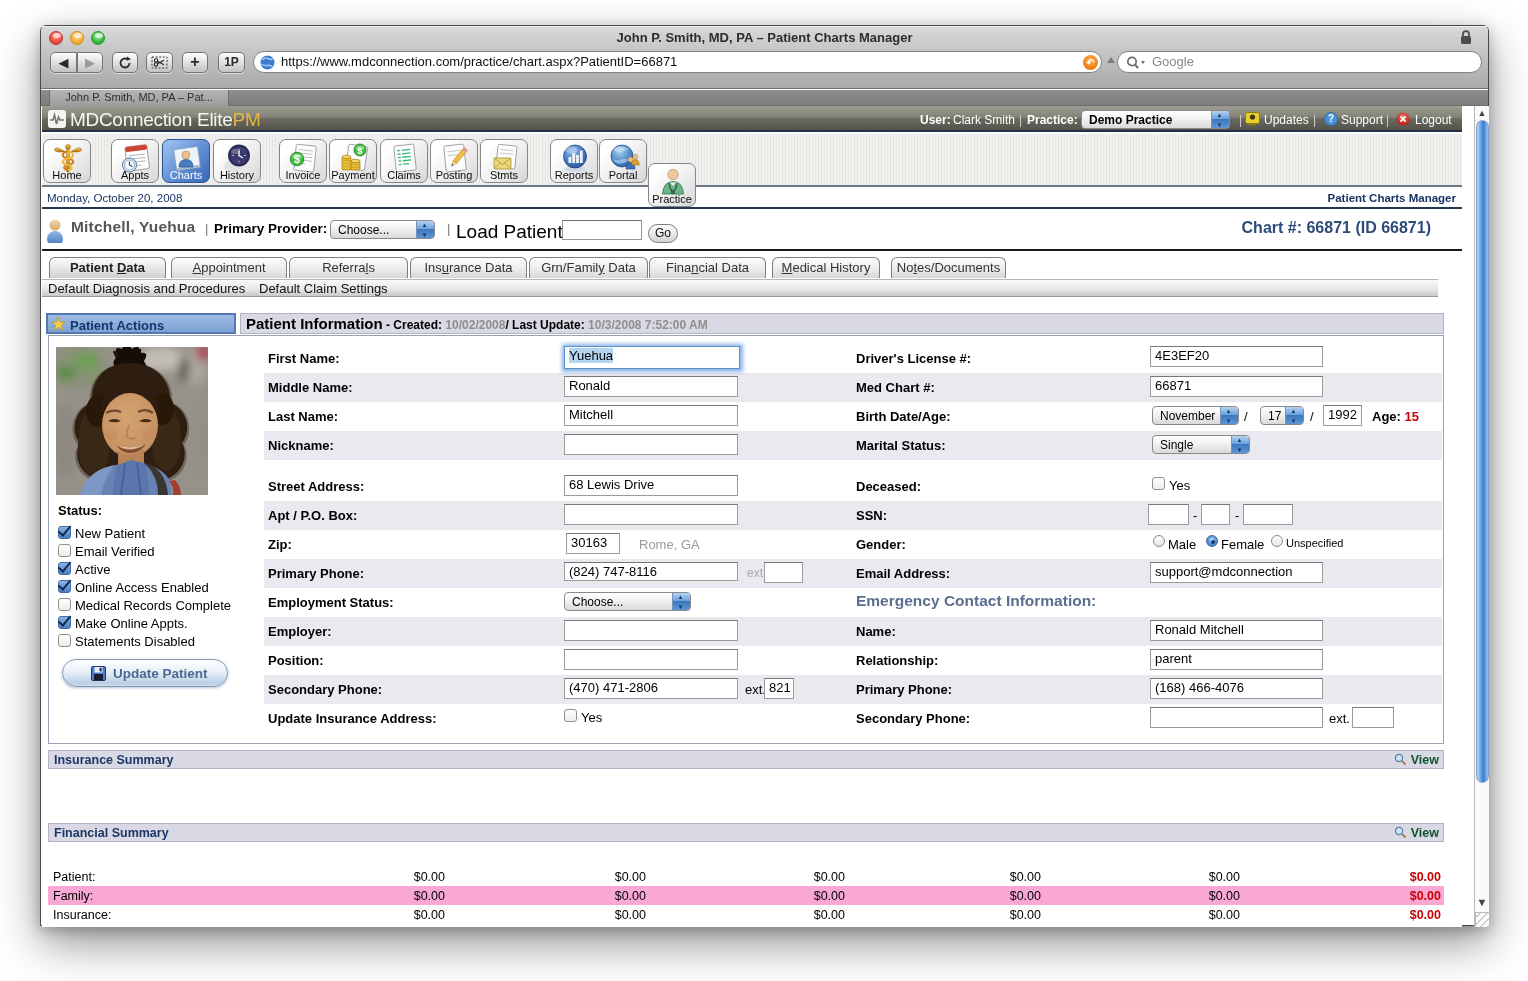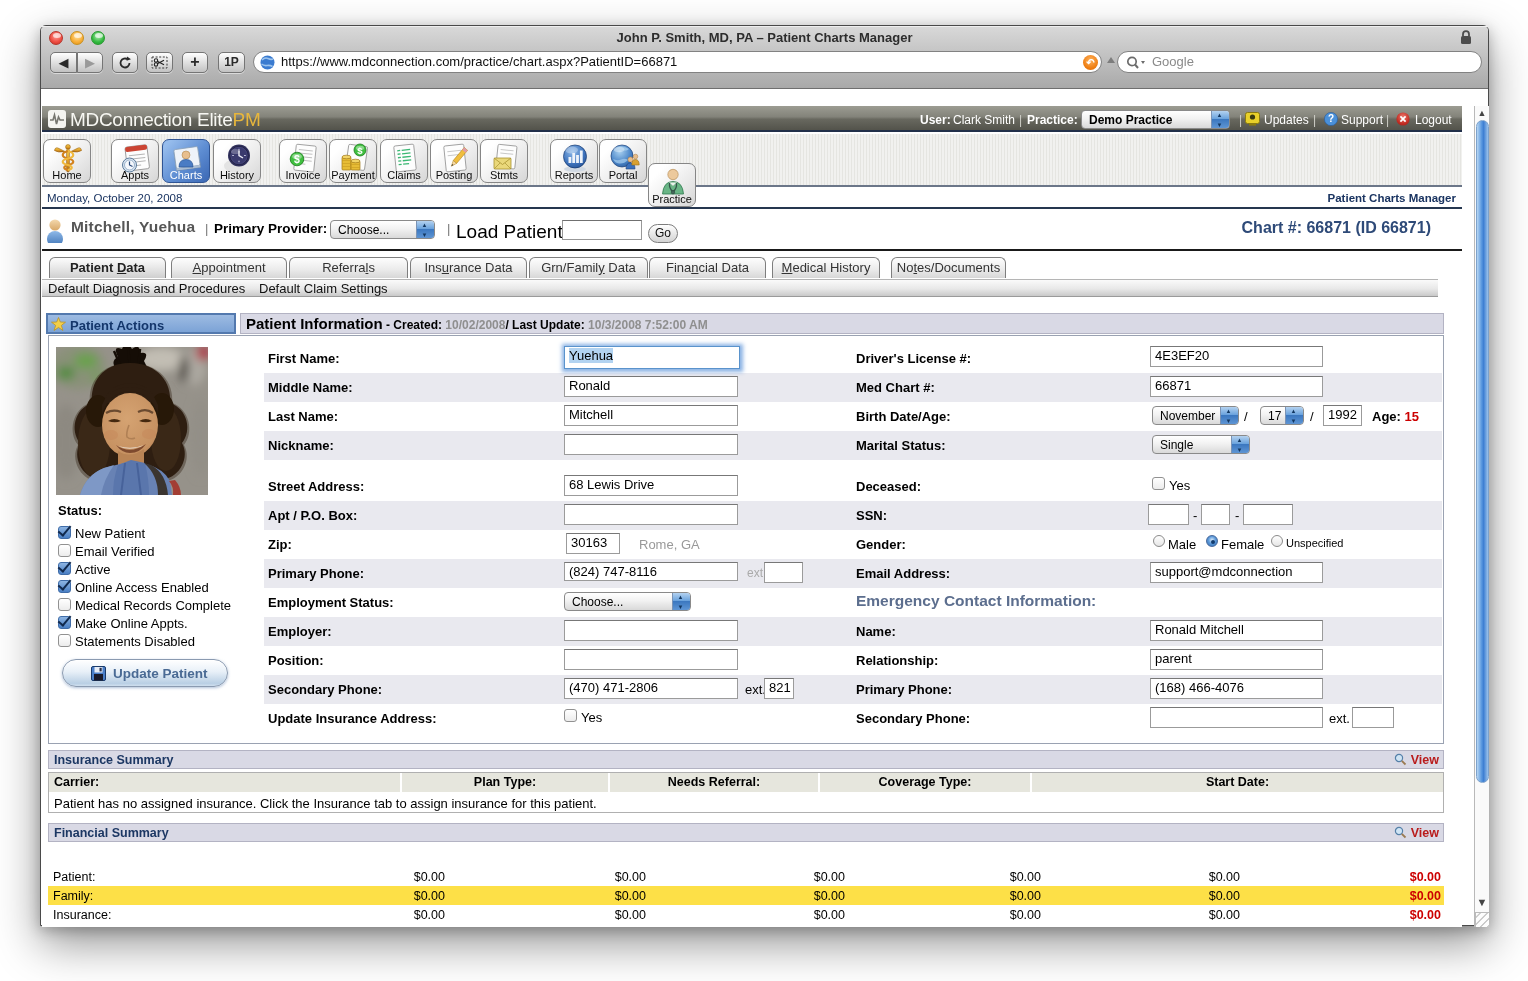--- a/index.html
+++ b/index.html
@@ -73,21 +73,21 @@
 
 .cb { position:absolute; width:13px; height:13px; background:linear-gradient(#ffffff,#ececec); border:1px solid #919191; border-radius:3px; }
 .cb.chk { background:linear-gradient(#8cb4e2,#4a7fc4); border-color:#3f6ca8; }
 .cb.chk:after { content:""; position:absolute; left:2px; top:-4px; width:5px; height:11px; border:solid #10294d; border-width:0 2.5px 2.5px 0; transform:rotate(40deg); }
 .radio { position:absolute; width:12px; height:12px; border:1px solid #8b8b8b; border-radius:50%; background:linear-gradient(#fff,#e6e6e6); }
 .radio.on { background:radial-gradient(circle at 50% 40%,#dcecfa 0%,#5e9ad9 45%,#2f6cb4 100%); border-color:#47699c; }
 .radio.on:after { content:""; position:absolute; left:3.5px; top:3.5px; width:4px; height:4px; border-radius:50%; background:#123c6e; }
 
 .sumhead { position:absolute; left:0; width:1396px; height:19px; background:#d9d9e5; border:1px solid #b3b3c3; font-size:12.5px; font-weight:bold; color:#1c3763; line-height:17px; }
 .thead { background:#e6e6dd; font-weight:bold; }
-.view { position:absolute; right:4px; top:1px; color:#b91c1c; font-weight:bold; font-size:12.5px; }
+.view { position:absolute; right:4px; top:1px; color:#14532d; font-weight:bold; font-size:12.5px; }
 
 #sbar { position:absolute; left:1433px; top:80px; width:15px; height:821px; background:#fafafa; border-left:1px solid #b9b9b9; }
 #sthumb { position:absolute; left:1px; top:14px; width:13px; height:663px; border-radius:7px; background:linear-gradient(90deg,#b8d7f3,#5d9ae0 40%,#3d7ed2 60%,#9cc3ec); border:1px solid #7da2cc; }
 .sarr { position:absolute; left:0; width:14px; font-size:9px; color:#444; text-align:center; }
 #grip { position:absolute; left:1px; top:806px; width:14px; height:15px; background:repeating-linear-gradient(135deg,#fdfdfd 0,#fdfdfd 2px,#c9c9c9 2.6px,#c9c9c9 3.4px,#fdfdfd 4px,#fdfdfd 5px);border-left:1px solid #bbb;border-top:1px solid #bbb; }
 </style>
 </head>
 <body>
 <div id="win">
   <div id="chrome">
@@ -130,20 +130,23 @@
     <div style="position:absolute;left:1066px;top:31px;width:0;height:0;border-left:4px solid transparent;border-right:4px solid transparent;border-bottom:6px solid #7d7d7d;"></div>
     <div id="gbox">
       <svg style="position:absolute;left:8px;top:3.5px" width="22" height="14" viewBox="0 0 22 14">
           <circle cx="6" cy="5.5" r="4.2" fill="none" stroke="#6b6b6b" stroke-width="1.7"></circle>
           <line x1="9" y1="8.5" x2="12" y2="12" stroke="#6b6b6b" stroke-width="2"></line>
           <path d="M15 5 l4 0 l-2 3 z" fill="#6b6b6b"></path>
         </svg>
       <span style="position:absolute;left:34px;">Google</span>
     </div>
   </div>
+  <div id="tabbar">
+      <div id="stab">John P. Smith, MD, PA – Pat...</div>
+    </div>
   <div id="page">
 
     <div id="apphead">
       <svg class="ab" style="left:6px;top:4px" width="18" height="18" viewBox="0 0 18 18">
           <rect x="0" y="0" width="18" height="18" rx="3" fill="#f4f4f0"></rect>
           <path d="M2 10 h3 l1.5-5 2 9 2-7 1.5 3 h4" stroke="#777770" stroke-width="1.6" fill="none"></path>
         </svg>
       <span class="t" style="left:28px;">MDConnection Elite<span style="color:#e7b63c;">PM</span></span>
       <span class="nav" style="left:878px;"><b>User:</b></span>
         <span class="nav" style="left:911px;">Clark Smith</span>
@@ -610,49 +613,39 @@
       <div class="finput" style="left:1303px;top:371px;width:42px;height:21px;"></div>
     </div>
 
     <div class="sumhead" style="left:6px;top:644px;">
         <span class="ab" style="left:5px;top:1px;">Insurance Summary</span>
       <span class="view"><svg width="13" height="13" viewBox="0 0 13 13" style="vertical-align:-2px;">
             <circle cx="5" cy="5" r="3.6" fill="#cfe4f4" stroke="#5580a8" stroke-width="1.2"></circle>
             <line x1="7.8" y1="7.8" x2="11.5" y2="11.5" stroke="#9a7a50" stroke-width="1.8"></line>
           </svg> View</span>
       </div>
-    <div class="ab" style="left:6px;top:666px;width:1396px;height:41px;border:1px solid #b0b0b0;background:#fff;">
-      <div class="ab thead" style="left:0;top:0;width:351px;height:19px;font-size:12.5px;">
-          <span class="ab" style="left:5px;top:2px;">Carrier:</span>
-        </div>
-      <div class="ab thead" style="left:353px;top:0;width:206px;height:19px;font-size:12.5px;text-align:center;line-height:18px;">Plan Type:</div>
-      <div class="ab thead" style="left:561px;top:0;width:208px;height:19px;font-size:12.5px;text-align:center;line-height:18px;">Needs Referral:</div>
-      <div class="ab thead" style="left:771px;top:0;width:210px;height:19px;font-size:12.5px;text-align:center;line-height:18px;">Coverage Type:</div>
-      <div class="ab thead" style="left:983px;top:0;width:411px;height:19px;font-size:12.5px;text-align:center;line-height:18px;">Start Date:</div>
-      <div class="ab" style="left:5px;top:23px;font-size:13px;">Patient has no assigned insurance. Click the Insurance tab to assign insurance for this patient.</div>
-    </div>
 
     <div class="sumhead" style="left:6px;top:717px;">
         <span class="ab" style="left:5px;top:1px;">Financial Summary</span>
       <span class="view"><svg width="13" height="13" viewBox="0 0 13 13" style="vertical-align:-2px;">
             <circle cx="5" cy="5" r="3.6" fill="#cfe4f4" stroke="#5580a8" stroke-width="1.2"></circle>
             <line x1="7.8" y1="7.8" x2="11.5" y2="11.5" stroke="#9a7a50" stroke-width="1.8"></line>
           </svg> View</span>
       </div>
     <div class="ab" style="left:6px;top:741px;width:1396px;height:77px;font-size:12.5px;">
       <div class="ab" style="left:0;top:20px;width:1396px;height:19px;">
           <span class="ab" style="left:5px;top:3px;">Patient:</span>
         <span class="ab" style="left:297px;top:3px;width:100px;text-align:right;">$0.00</span>
           <span class="ab" style="left:498px;top:3px;width:100px;text-align:right;">$0.00</span>
           <span class="ab" style="left:697px;top:3px;width:100px;text-align:right;">$0.00</span>
           <span class="ab" style="left:893px;top:3px;width:100px;text-align:right;">$0.00</span>
           <span class="ab" style="left:1092px;top:3px;width:100px;text-align:right;">$0.00</span>
           <span class="ab" style="left:1293px;top:3px;width:100px;text-align:right;color:#cc0000;font-weight:bold;">$0.00</span>
       </div>
-      <div class="ab" style="left:0;top:39px;width:1396px;height:19px;background:#fde047;">
+      <div class="ab" style="left:0;top:39px;width:1396px;height:19px;background:#f9a8d4;">
           <span class="ab" style="left:5px;top:3px;">Family:</span>
         <span class="ab" style="left:297px;top:3px;width:100px;text-align:right;">$0.00</span>
           <span class="ab" style="left:498px;top:3px;width:100px;text-align:right;">$0.00</span>
           <span class="ab" style="left:697px;top:3px;width:100px;text-align:right;">$0.00</span>
           <span class="ab" style="left:893px;top:3px;width:100px;text-align:right;">$0.00</span>
           <span class="ab" style="left:1092px;top:3px;width:100px;text-align:right;">$0.00</span>
           <span class="ab" style="left:1293px;top:3px;width:100px;text-align:right;color:#cc0000;font-weight:bold;">$0.00</span>
       </div>
       <div class="ab" style="left:0;top:58px;width:1396px;height:19px;">
           <span class="ab" style="left:5px;top:3px;">Insurance:</span>

